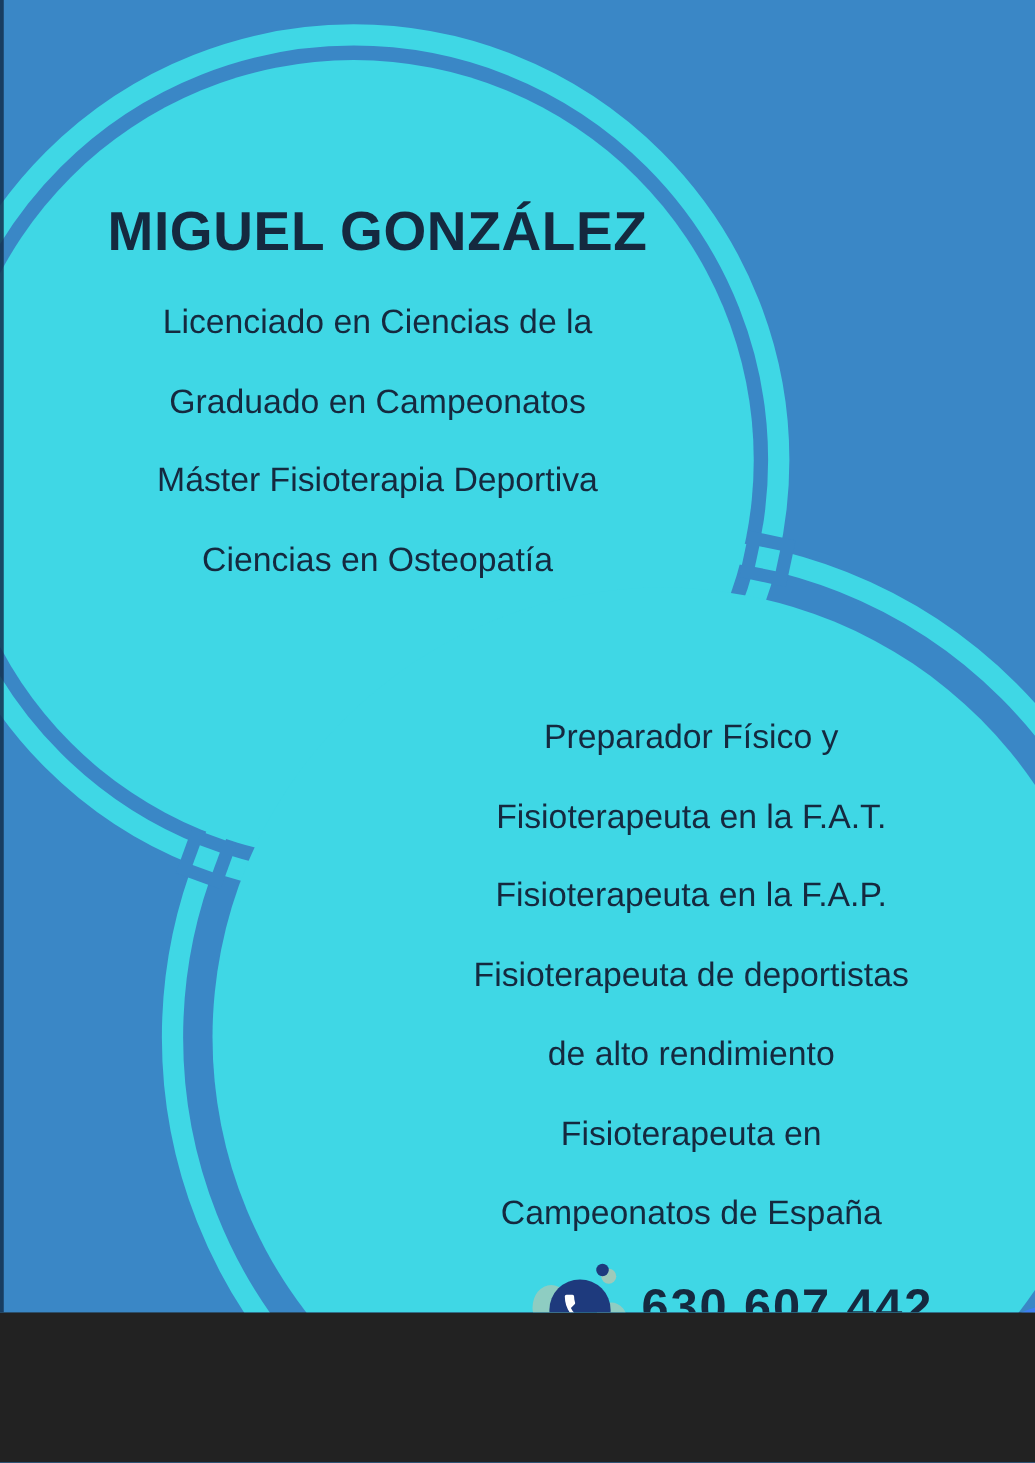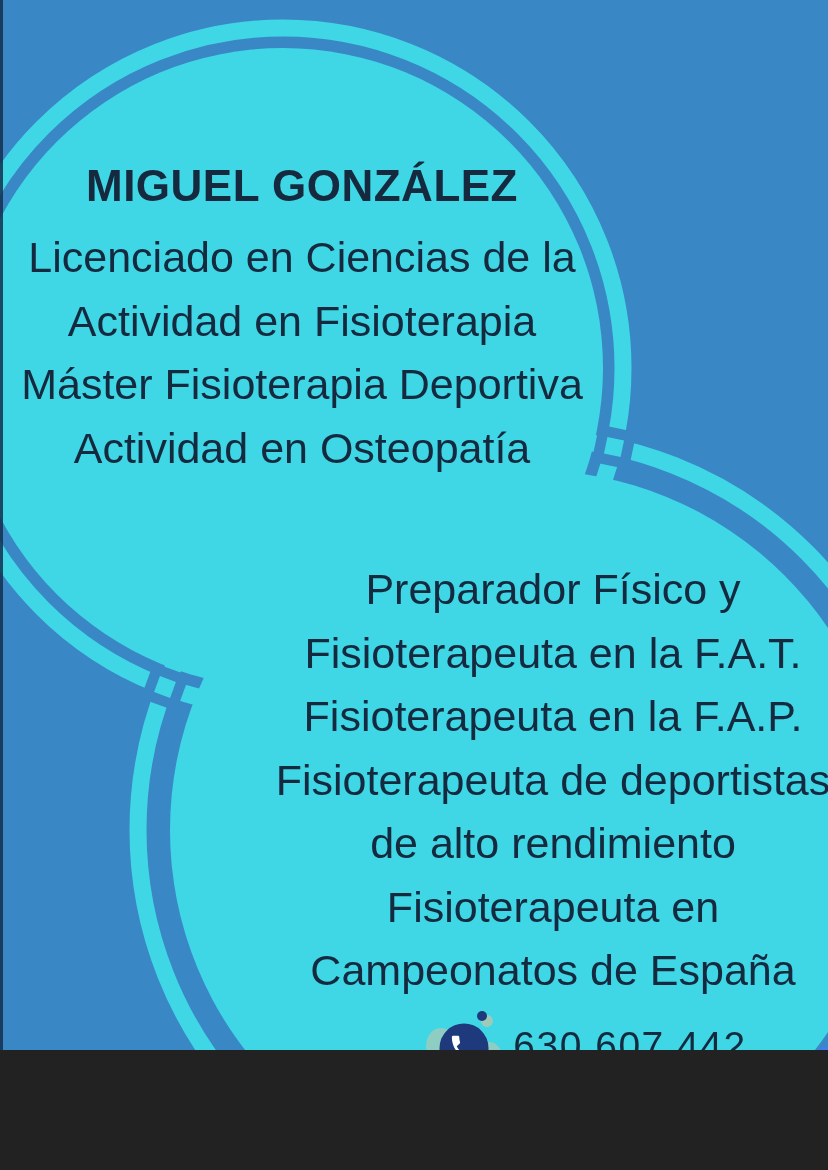--- a/index.html
+++ b/index.html
@@ -33,36 +33,36 @@
     width: 604px;
   }
   .name-title {
     font-size: 44px;
     font-weight: 700;
     letter-spacing: 0.5px;
     line-height: 72px;
     margin-bottom: 4px;
   }
   .line {
-    font-size: 43px;
+    font-size: 27px;
     font-weight: 400;
     line-height: 63.5px;
     white-space: nowrap;
   }
   #roles-block {
     left: 253px;
     top: 558px;
     width: 600px;
   }
   #phone-number {
     left: 455px;
     top: 1024px;
     width: 350px;
     font-size: 39px;
-    font-weight: 400;
+    font-weight: 700;
     letter-spacing: 1.5px;
     white-space: nowrap;
   }
 </style>
 </head>
 <body>
 
 <div id="canvas">
 
   <svg id="deco" viewBox="0 0 828 1170" xmlns="http://www.w3.org/2000/svg">
@@ -100,23 +100,23 @@
       <circle cx="862" cy="1158" r="117" fill="#3e7ef2"></circle>
       <g transform="translate(830,1090) rotate(-40.7)">
         <rect x="-51" y="-7.5" width="102" height="15" rx="7" fill="#ffffff"></rect>
       </g>
     </g>
   </svg>
 
   <div class="textlayer" id="credentials-block">
     <div class="name-title">MIGUEL GONZÁLEZ</div>
     <div class="line">Licenciado en Ciencias de la</div>
-    <div class="line">Actividad en Fisioterapia</div>
+    <div class="line">Graduado en Campeonatos</div>
     <div class="line">Máster Fisioterapia Deportiva</div>
-    <div class="line">Actividad en Osteopatía</div>
+    <div class="line">Ciencias en Osteopatía</div>
   </div>
 
   <div class="textlayer" id="roles-block">
     <div class="line">Preparador Físico y</div>
     <div class="line">Fisioterapeuta en la F.A.T.</div>
     <div class="line">Fisioterapeuta en la F.A.P.</div>
     <div class="line">Fisioterapeuta de deportistas</div>
     <div class="line">de alto rendimiento</div>
     <div class="line">Fisioterapeuta en</div>
     <div class="line">Campeonatos de España</div>

